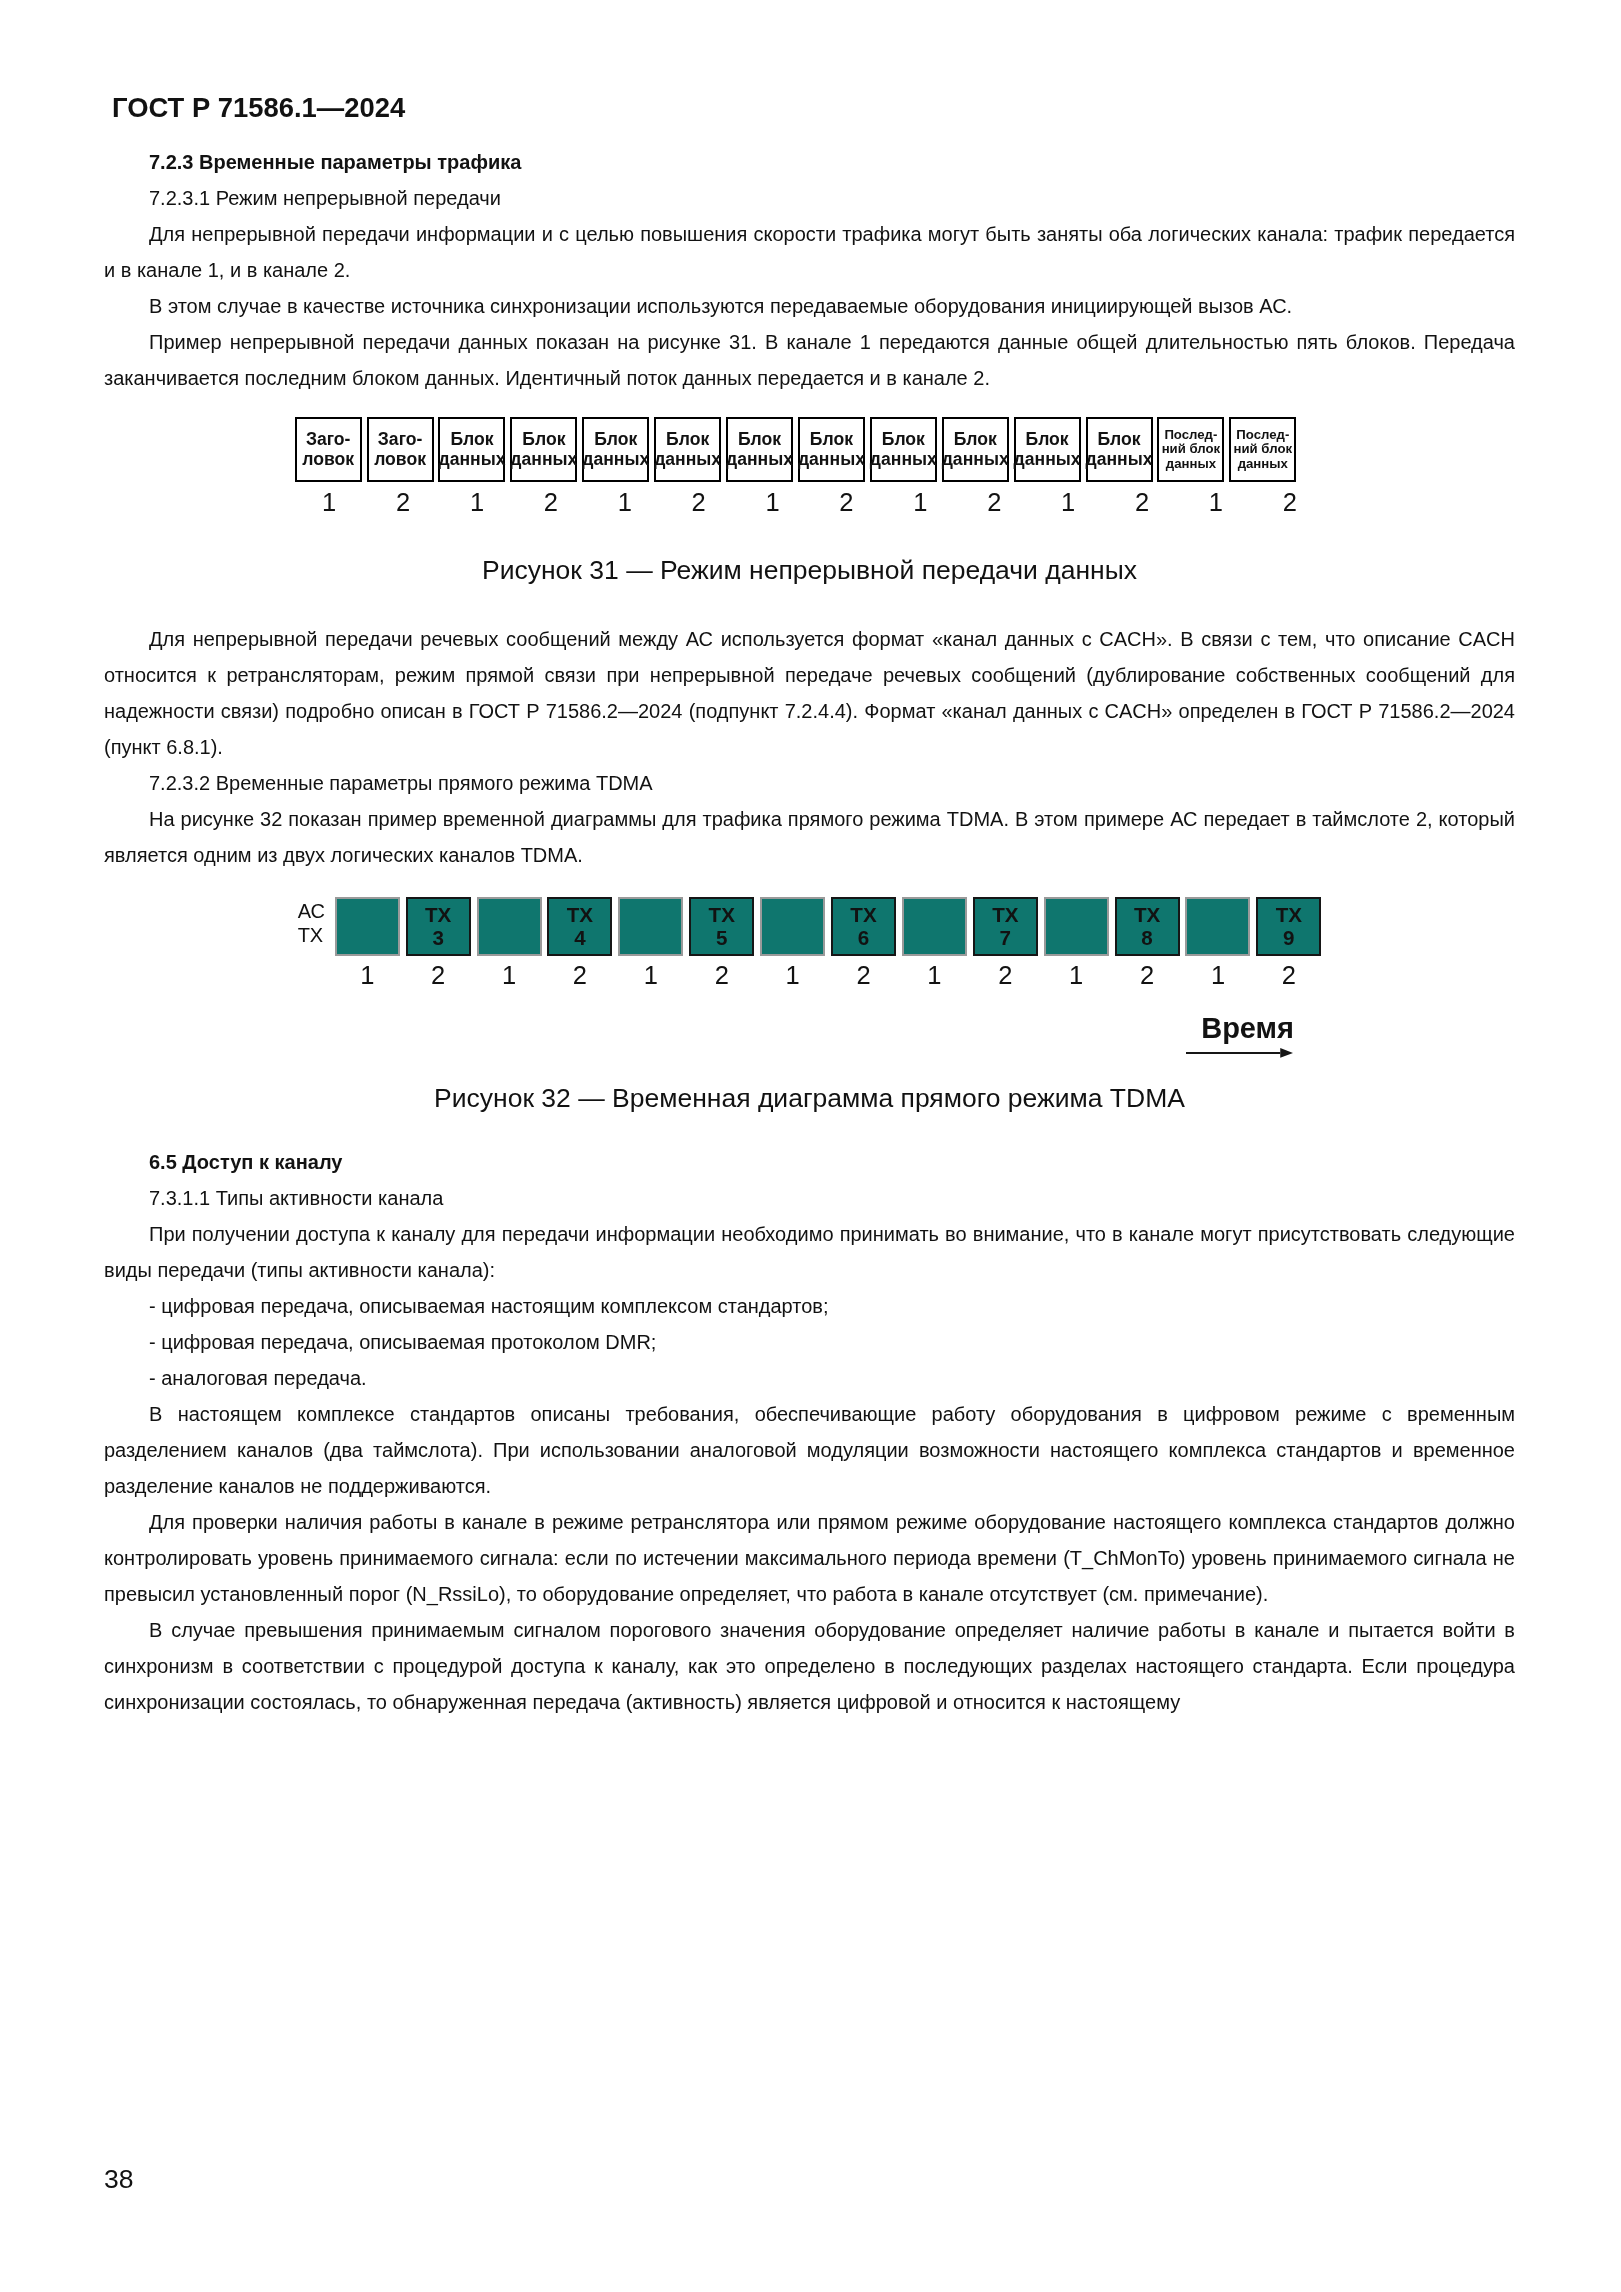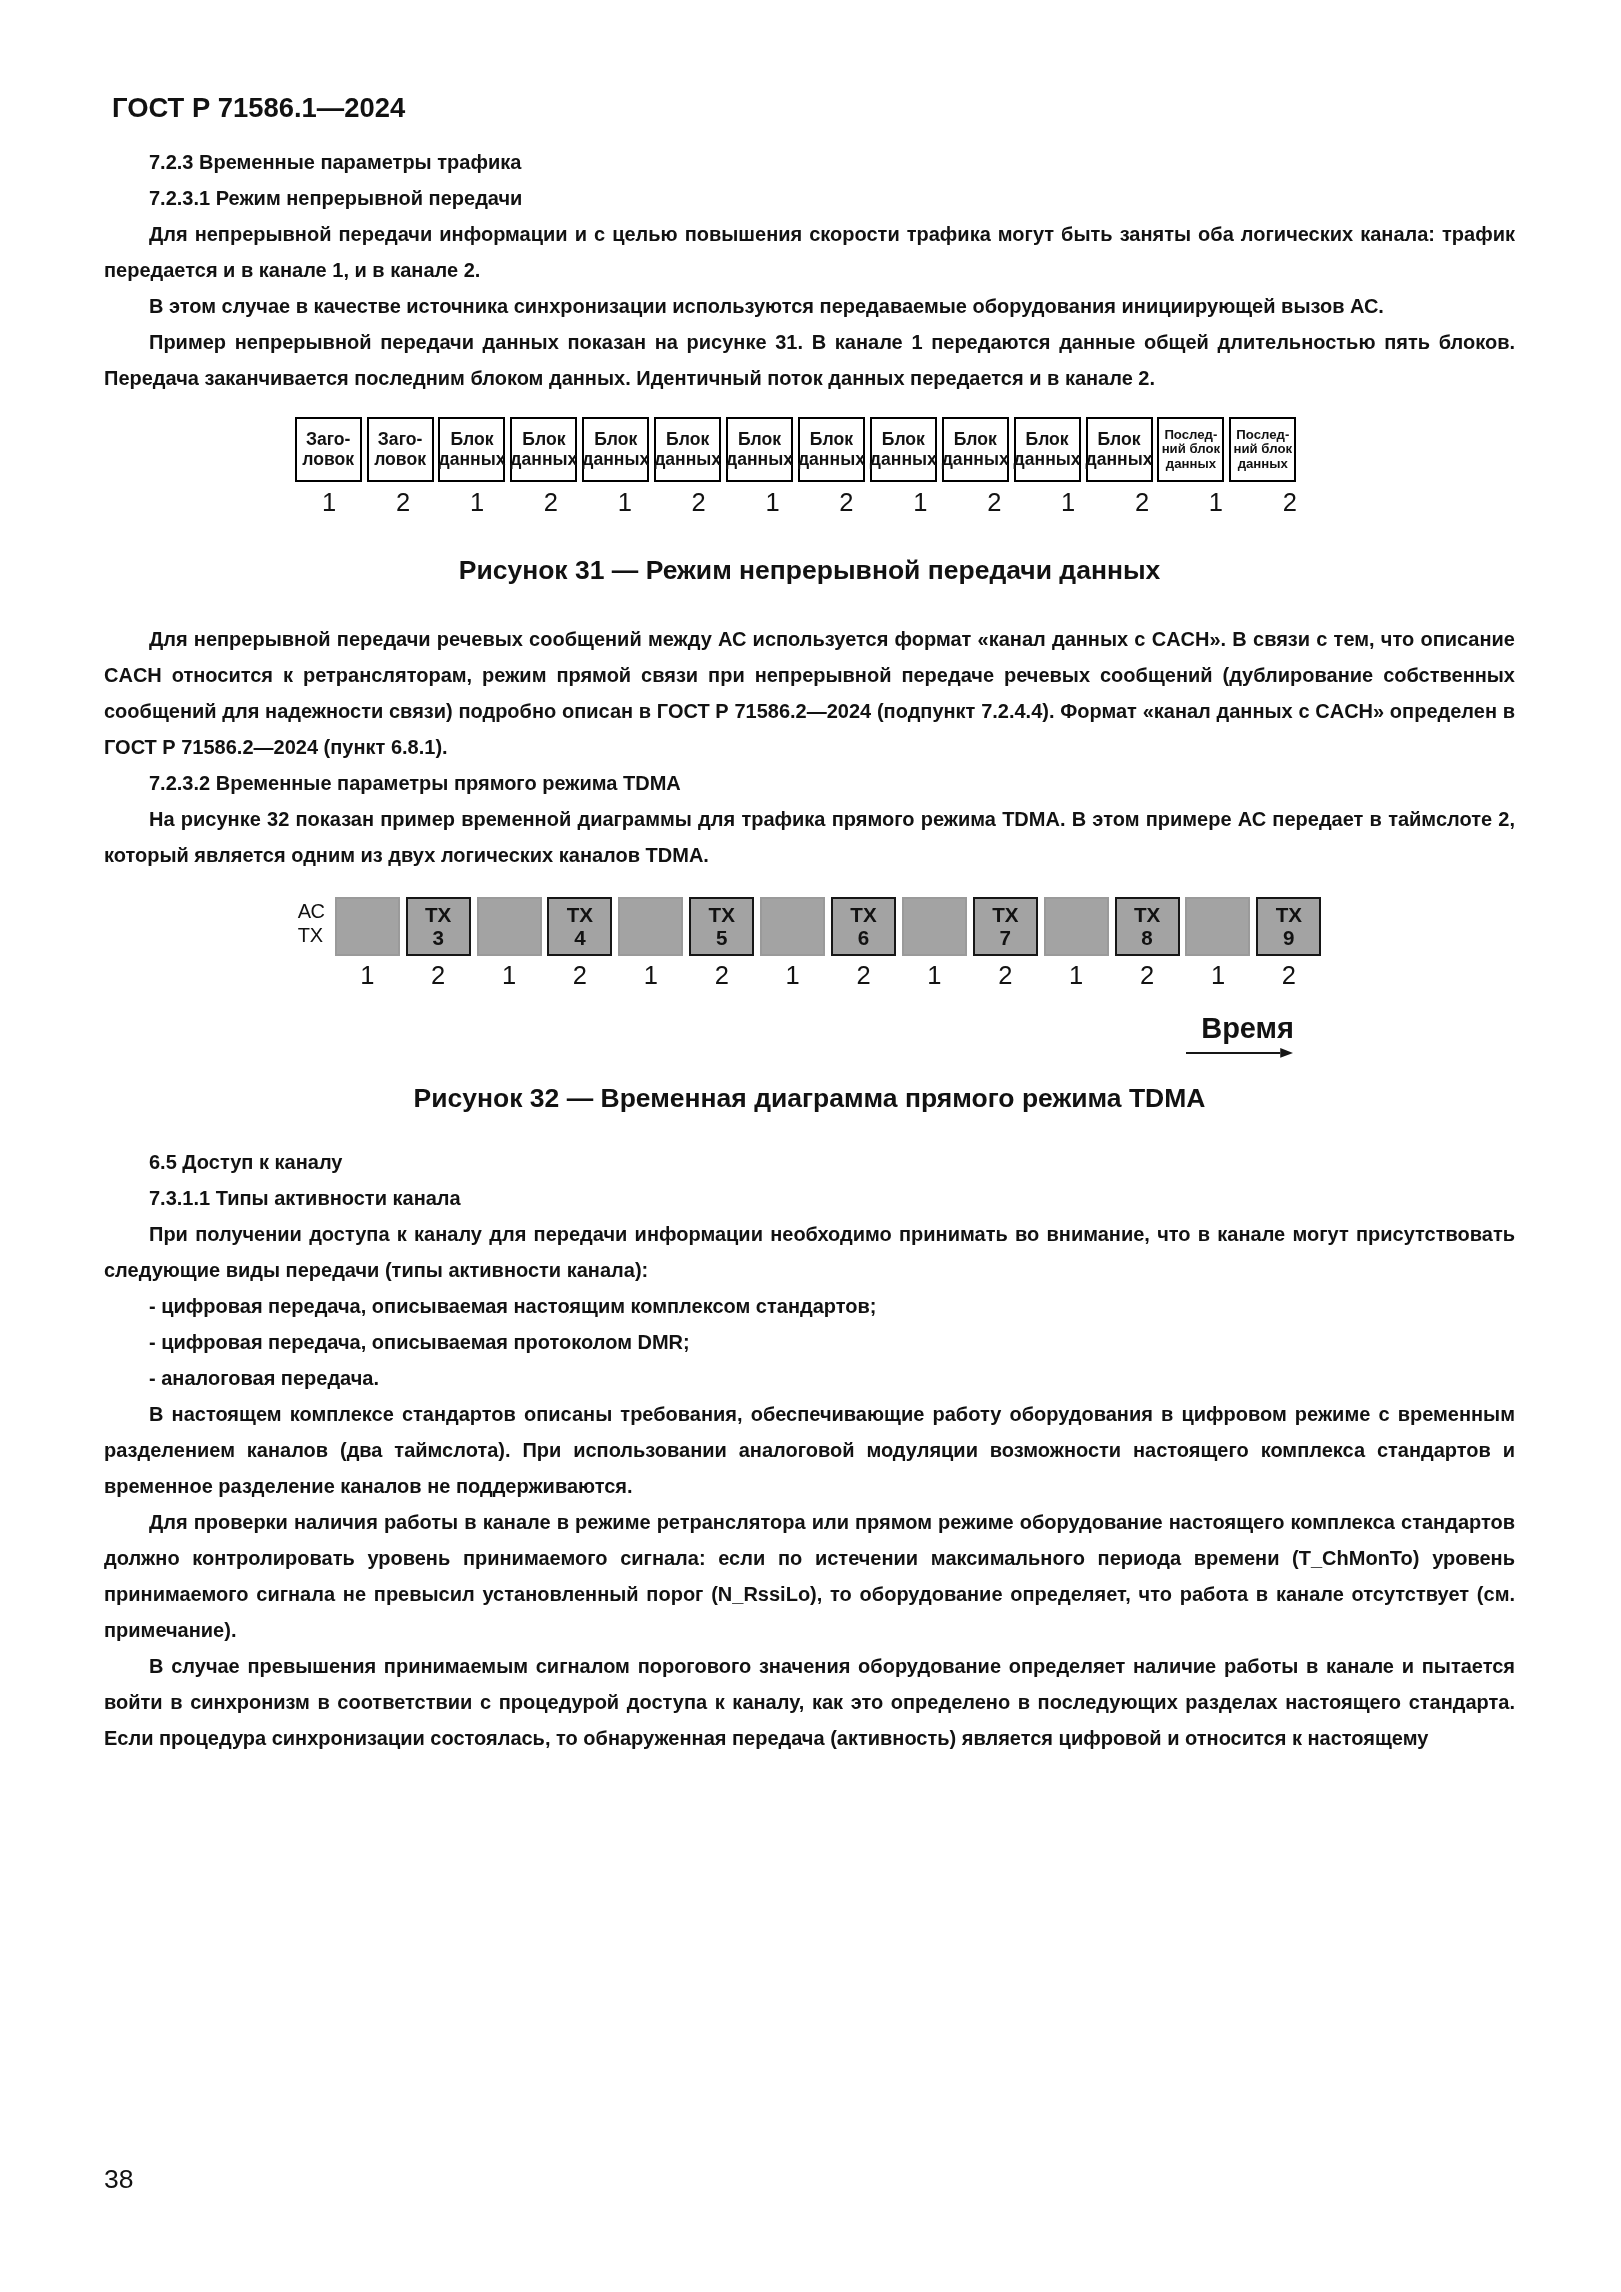--- a/index.html
+++ b/index.html
@@ -22,21 +22,21 @@
     margin-bottom: 17.6px;
     line-height: 36px;
     margin-left: 8px;
   }
 
   p, .h {
     font-size: 20px;
     line-height: 36px;
     margin: 0;
   }
-  p { text-align: justify; text-indent: 45px; font-weight: bold; }
+  p { text-align: justify; text-indent: 45px; }
   p.noj { text-align: left; }
   .h { font-weight: 700; text-indent: 45px; }
   .mt-lg { margin-top: 27.4px; }
   .mt-md { margin-top: 11.8px; }
 
   .caption {
     text-align: center;
     text-indent: 0;
     font-size: 26.5px;
     margin: 35px 0 33px 0;
@@ -70,21 +70,21 @@
     margin-right: 9.8px;
     padding-top: 2px;
   }
   .slots-row { display: flex; gap: 5.9px; }
   .slot {
     width: 65px; height: 59px;
     display: flex; align-items: center; justify-content: center;
     text-align: center;
     white-space: pre-line;
     font-size: 20.6px; line-height: 1.12;
-    background: #a3a3a3;
+    background: #0f766e;
   }
   .slot.empty { border: 2px solid #9a9a9a; }
   .slot.tx { border: 2.9px solid #161616; font-weight: 700; }
   .fig32 .nums-row { gap: 5.9px; }
   .fig32 .nums-row .num { width: 65px; }
 
   .time-axis {
     display: flex; flex-direction: column; align-items: flex-end;
     margin-top: 21.6px; padding-right: 27.4px;
   }

